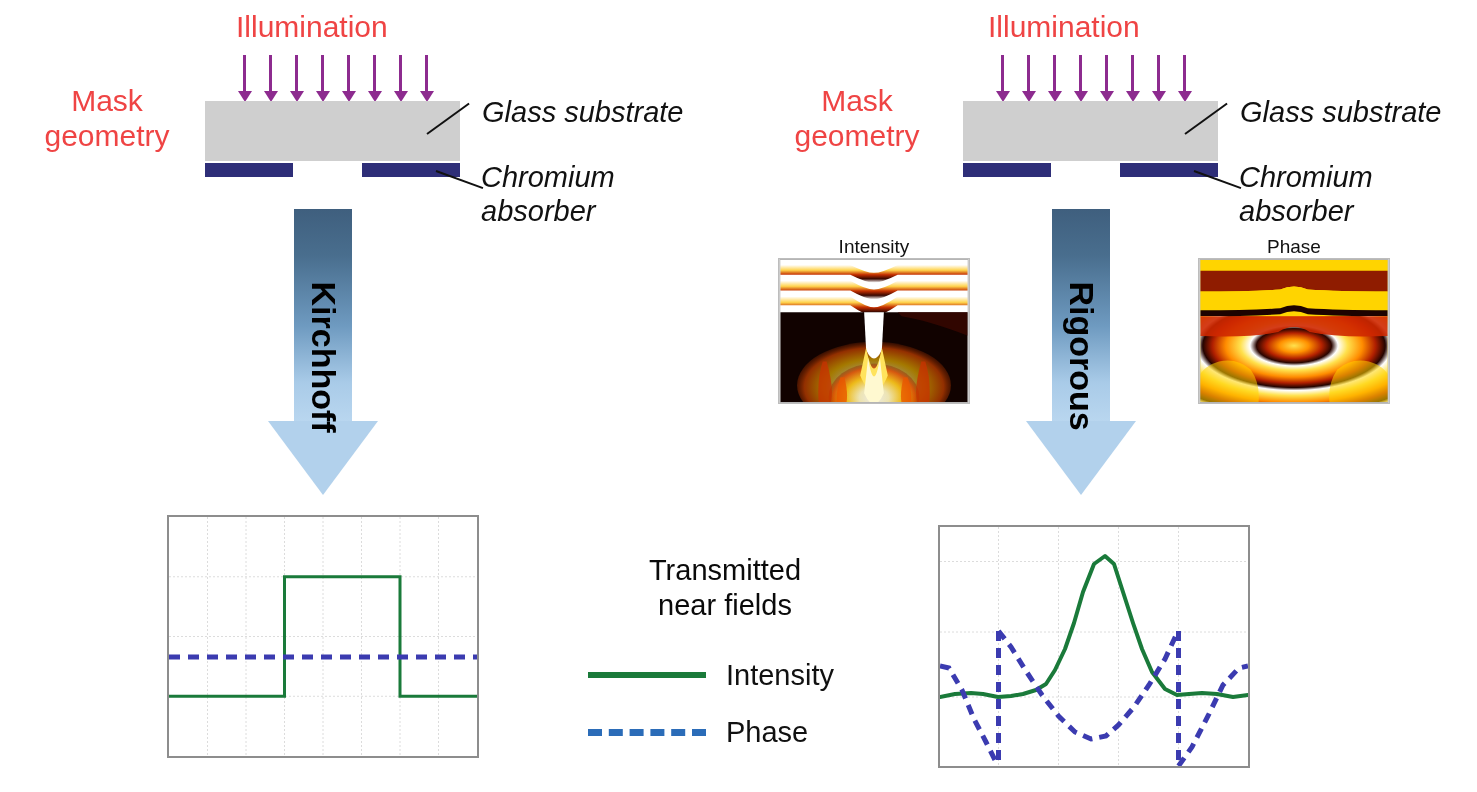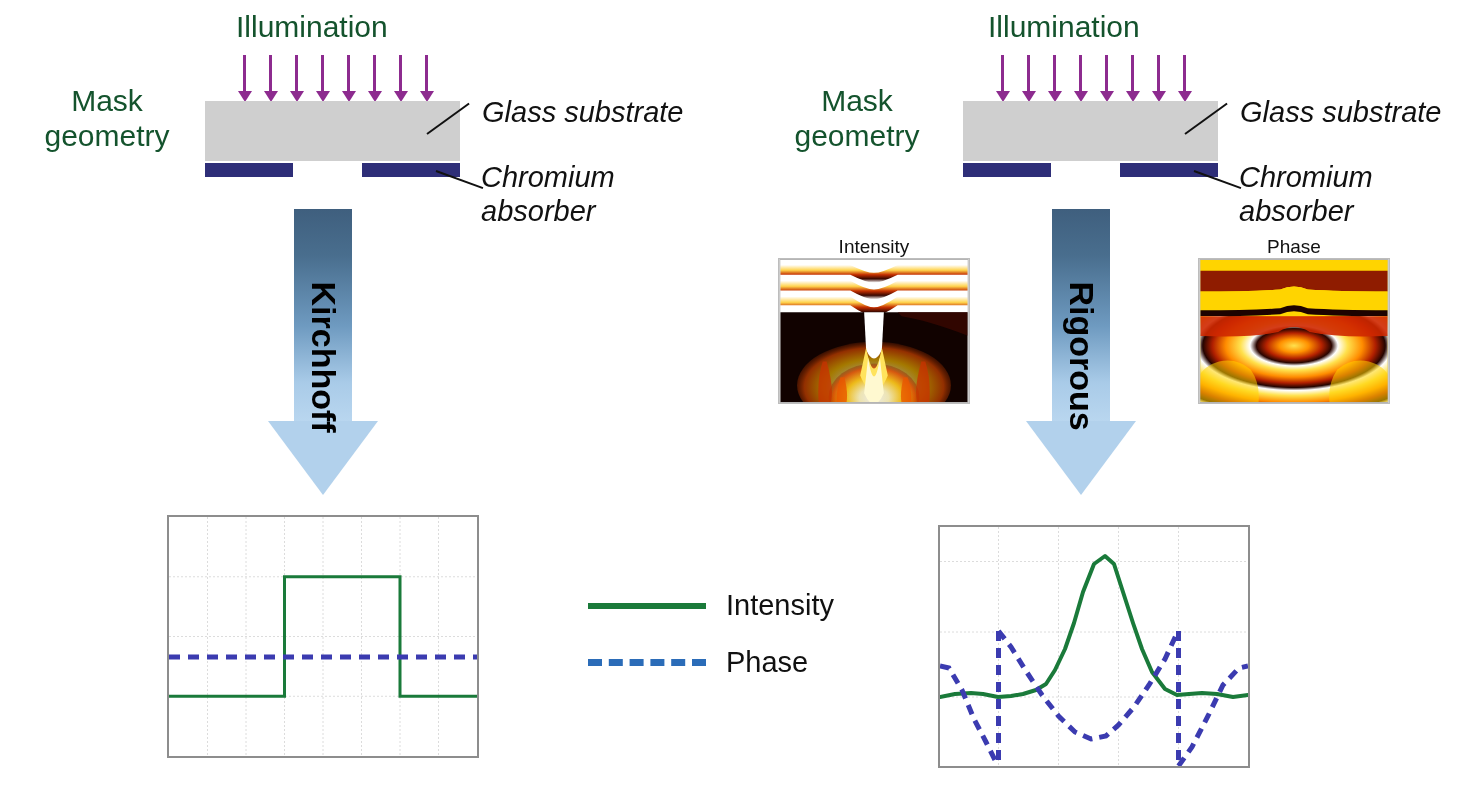--- a/index.html
+++ b/index.html
@@ -1,19 +1,19 @@
 <!DOCTYPE html>
 <html><head>
 <meta charset="utf-8">
 <style>
   html,body{margin:0;padding:0;background:#ffffff;}
   body{width:1477px;height:792px;position:relative;overflow:hidden;
        font-family:"Liberation Sans","DejaVu Sans",sans-serif;color:#0a0a0a;}
   .abs{position:absolute;}
-  .ttl{font-size:30px;line-height:1.16;white-space:pre-line;color:#14532d;}
+  .ttl{font-size:30px;line-height:1.16;white-space:pre-line;color:#ef4444;}
   .lbl{font-size:29px;line-height:1.16;white-space:pre-line;color:#111;font-style:italic;}
   .nf-cap{font-size:19px;color:#111;text-align:center;}
 
   
   .substrate{background:#cfcfcf;}
   .absorber{background:#2e2e78;}
   .ill-arrow{width:3px;background:#8d2b8f;position:absolute;}
   .ill-head{position:absolute;width:0;height:0;
             border-left:7px solid transparent;border-right:7px solid transparent;
             border-top:11px solid #8d2b8f;}
@@ -99,20 +99,22 @@
       <line x1="0" y1="59.75" x2="308" y2="59.75"></line>
       <line x1="0" y1="119.5" x2="308" y2="119.5"></line>
       <line x1="0" y1="179.25" x2="308" y2="179.25"></line>
     </g>
     <polyline fill="none" stroke="#1a7a3a" stroke-width="3" points="0,179.25 115.5,179.25 115.5,59.75 231,59.75 231,179.25 308,179.25"></polyline>
     <line x1="0" y1="140" x2="308" y2="140" stroke="#3b3bb0" stroke-width="5" stroke-dasharray="11 8"></line>
   </svg>
 </div>
 
 <div class="abs" style="left:560px;top:553px;width:330px;">
+  <div class="leg-title">Transmitted
+near fields</div>
   <div class="leg-row" style="margin-top:36px;margin-left:28px;">
     <span class="leg-swatch leg-solid"></span>
     <span class="leg-text">Intensity</span>
   </div>
   <div class="leg-row" style="margin-top:24px;margin-left:28px;">
     <span class="leg-swatch leg-dash"></span>
     <span class="leg-text">Phase</span>
   </div>
 </div>
 

